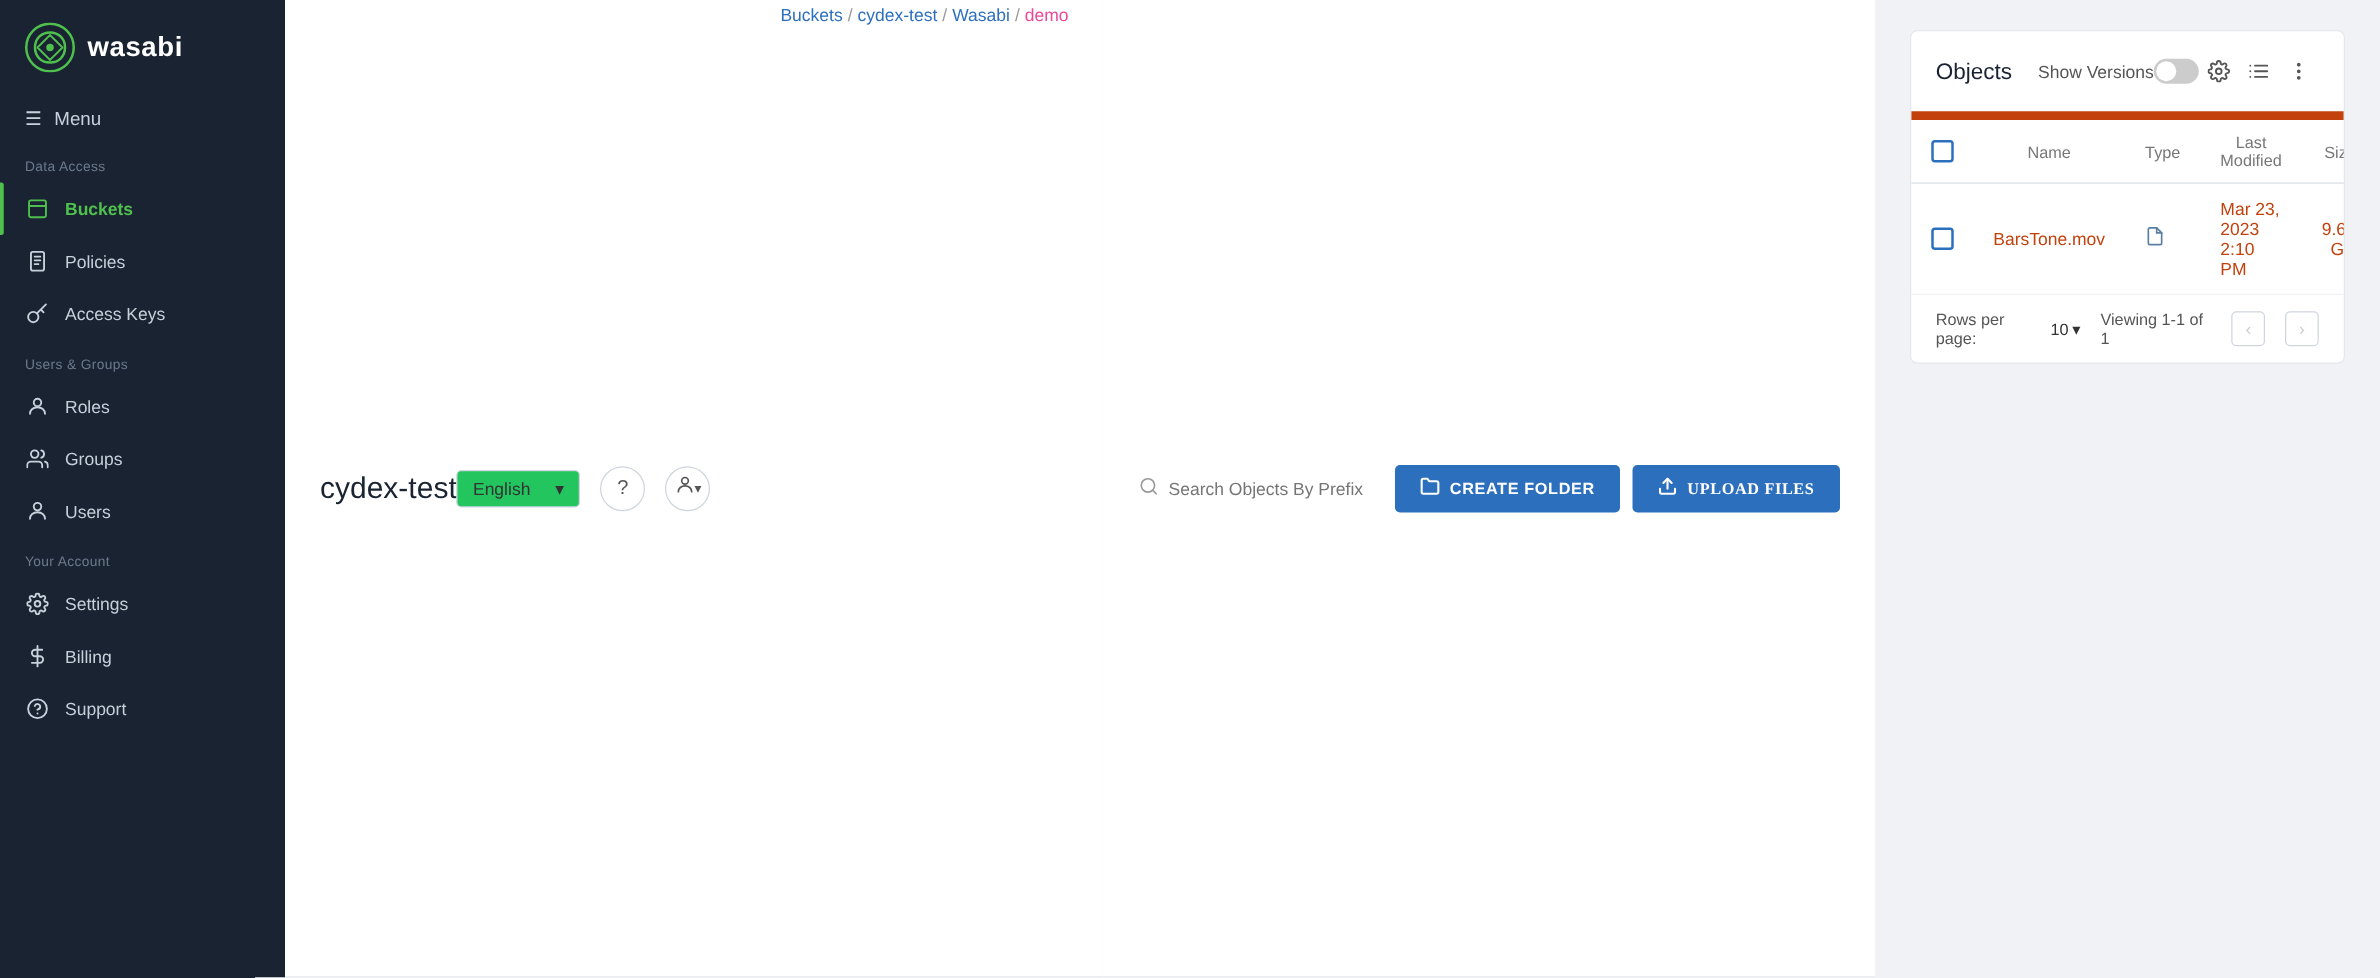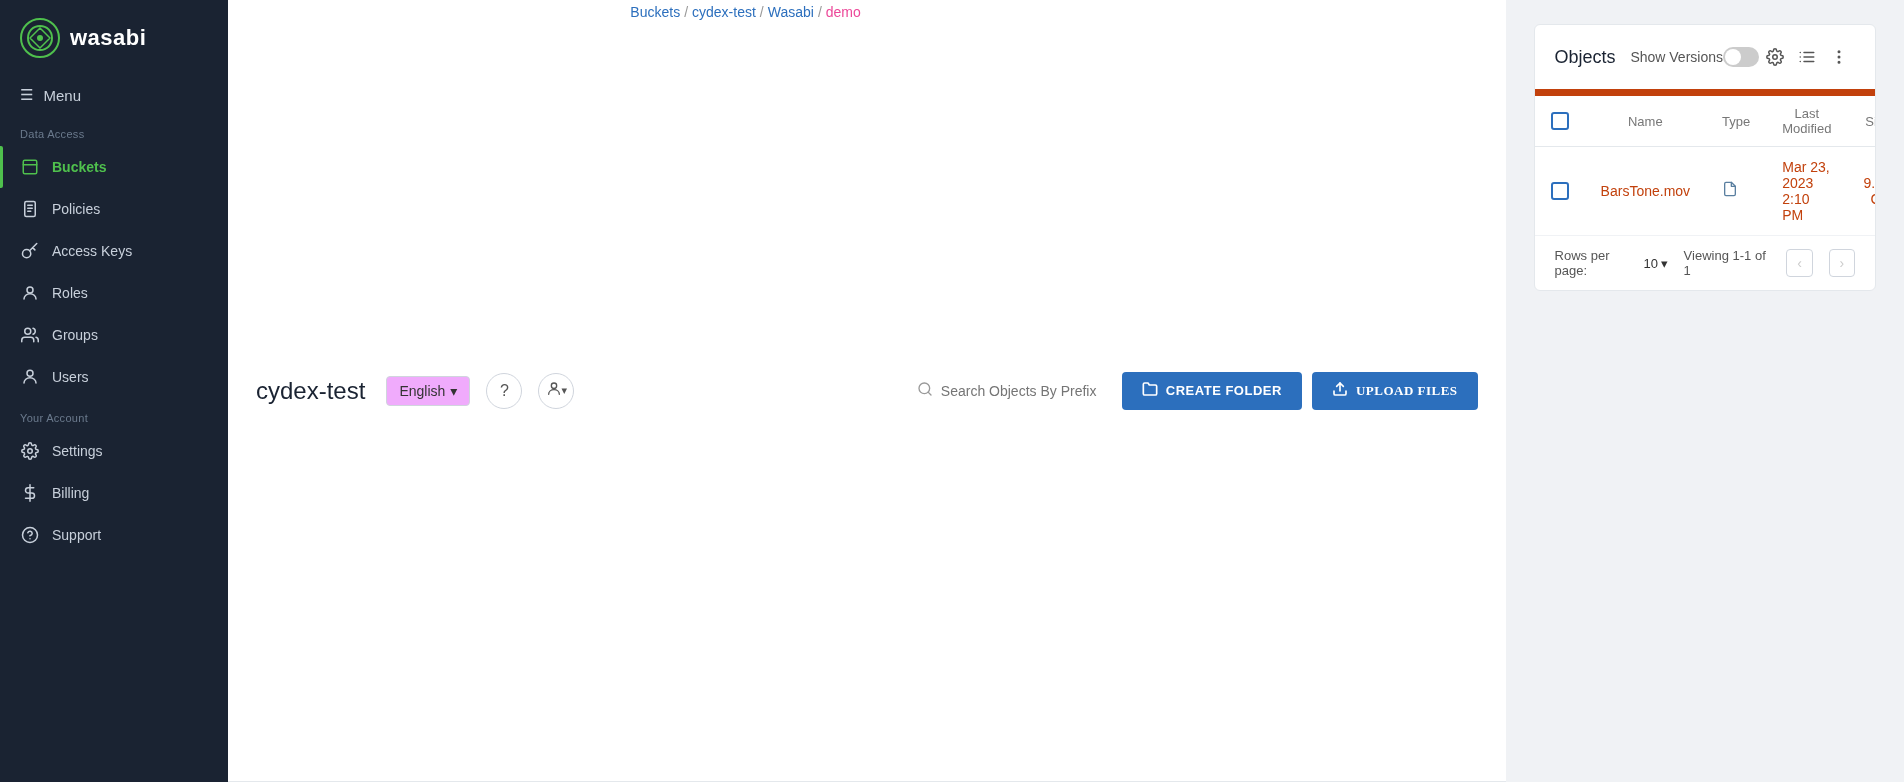--- a/index.html
+++ b/index.html
@@ -105,29 +105,28 @@
       color: #1a2332;
     }
     .header-right {
       display: flex;
       align-items: center;
       gap: 16px;
     }
     .lang-btn {
       display: flex;
       align-items: center;
-      gap: 5px;
+      gap: 20px;
       border: 1px solid #d0d5dd;
       border-radius: 4px;
       padding: 6px 12px;
       font-size: 14px;
       cursor: pointer;
-      background: #f0abfc;
+      background: #22c55e;
       color: #333;
-      margin-left: 21px;
     }
     .header-icon-btn {
       width: 36px;
       height: 36px;
       border-radius: 50%;
       border: 1px solid #d0d5dd;
       background: #fff;
       display: flex;
       align-items: center;
       justify-content: center;
@@ -422,20 +421,21 @@
   <div class="sidebar-item">
     <span class="sidebar-icon">
       <svg width="18" height="18" viewBox="0 0 24 24" fill="none" stroke="#c8d0db" stroke-width="2" stroke-linecap="round" stroke-linejoin="round">
         <circle cx="7.5" cy="15.5" r="5.5"></circle>
         <path d="M21 2l-9.6 9.6M15.5 7.5l3 3"></path>
       </svg>
     </span>
     <span>Access Keys</span>
   </div>
 
+  <div class="sidebar-section-label">Users &amp; Groups</div>
   <div class="sidebar-item">
     <span class="sidebar-icon">
       <svg width="18" height="18" viewBox="0 0 24 24" fill="none" stroke="#c8d0db" stroke-width="2" stroke-linecap="round" stroke-linejoin="round">
         <circle cx="12" cy="8" r="4"></circle>
         <path d="M4 20c0-4 3.6-7 8-7s8 3 8 7"></path>
       </svg>
     </span>
     <span>Roles</span>
   </div>
   <div class="sidebar-item">

